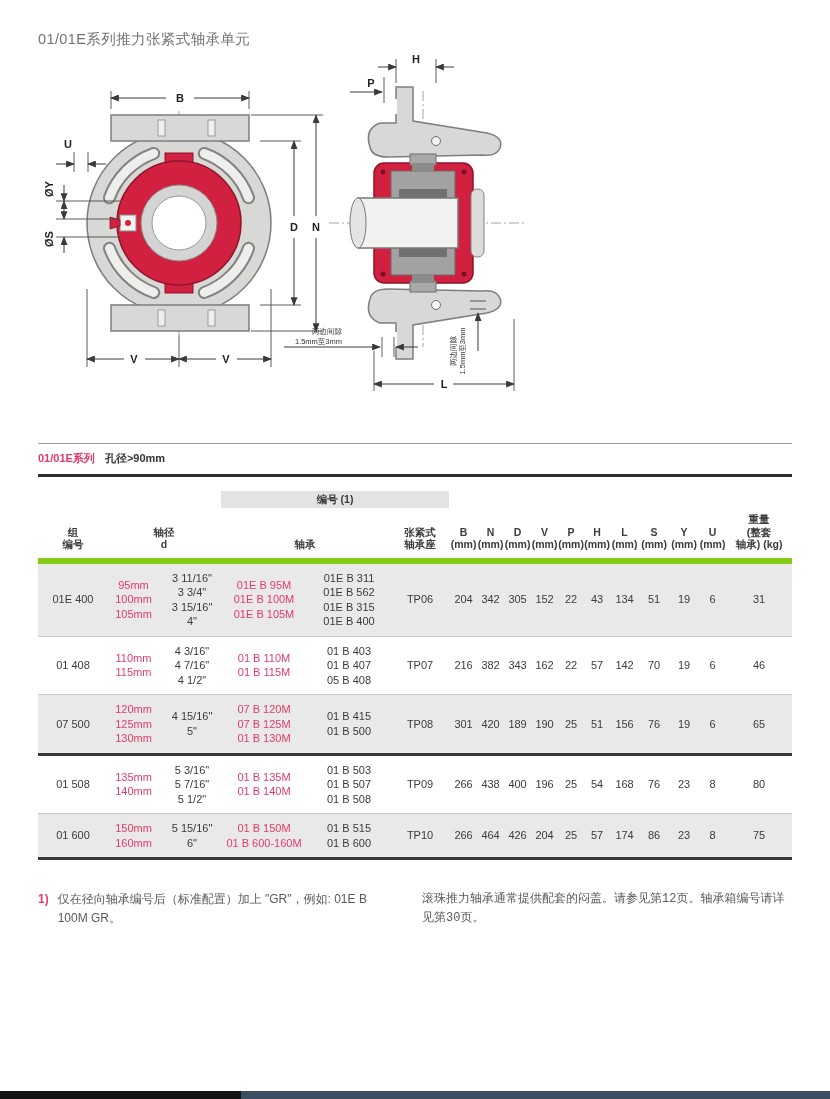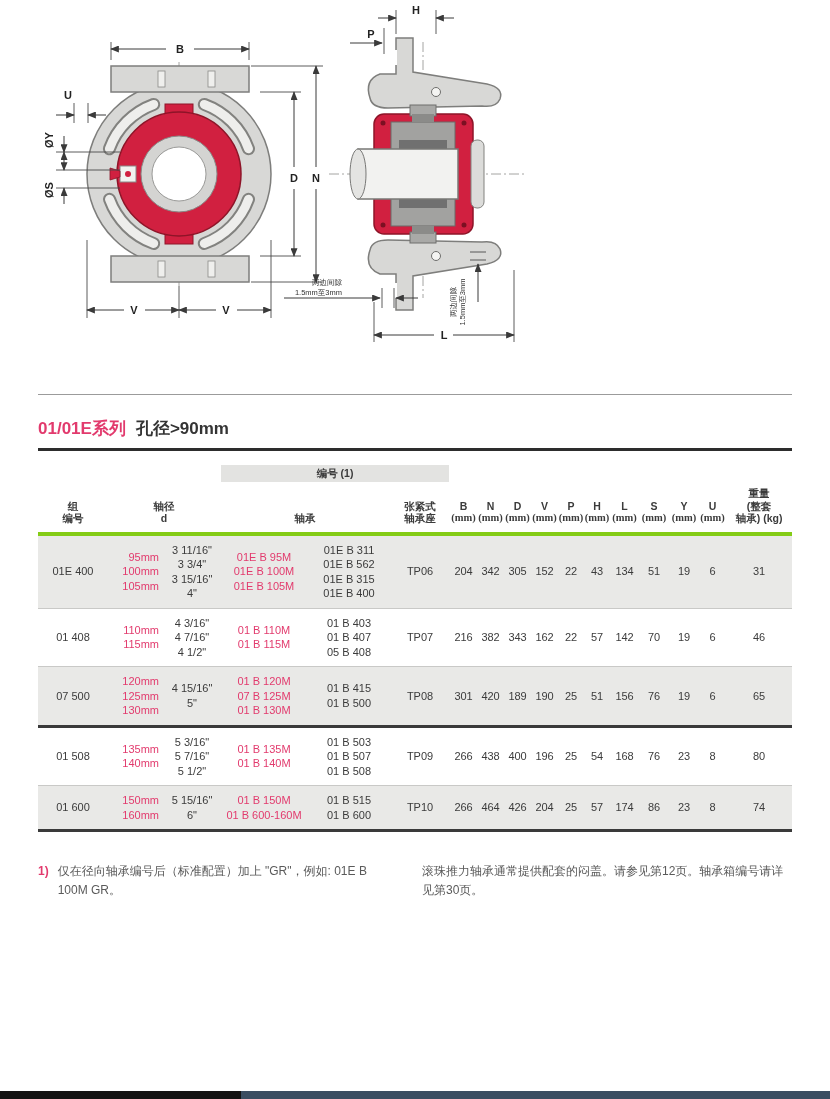--- a/index.html
+++ b/index.html
@@ -11,54 +11,55 @@
   .content { padding:0 38px; }
   .doc-title { padding-top:30px; font-size:14.5px; color:#737373; letter-spacing:.4px; }
   .drawings { position:relative; height:394px; }
   svg.drawing { position:absolute; left:6px; top:2px; }
   .dim-line { stroke:#3a3a3a; stroke-width:1; fill:none; }
   .ext-line { stroke:#4a4a4a; stroke-width:0.9; fill:none; }
   .dim-label { font-size:11px; font-weight:bold; fill:#222; }
   .note-label { font-size:7.5px; fill:#333; }
   .section-header {
     border-top:1px solid #9b9b9b; border-bottom:3px solid #2d2d2d;
-    padding:22px 0 8px; font-size:17px; font-weight:bold; color:#343434;
+    padding:7px 0 8px; font-size:11px; font-weight:bold; color:#343434;
   }
   .section-header .accent { color:#e23a6d; margin-right:10px; }
 
   table { width:100%; border-collapse:collapse; table-layout:fixed; }
   thead th { font-weight:bold; font-size:10.5px; color:#3b3b3b; text-align:center; }
   thead tr.band-row th { padding-top:14px; }
   .band { background:#e3e3e1; padding:2px 0 1px; font-size:10.5px; }
   thead tr.label-row th {
     vertical-align:bottom; padding:4px 0 7px; line-height:12.5px;
-    border-bottom:4px solid #84cc16;
+    border-bottom:6px solid #84cc16;
   }
-  thead .unit { font-weight:bold;font-family:Liberation Serif, serif; }
+  thead .unit { font-weight:bold; }
   tbody td { vertical-align:middle; padding:7px 0; font-size:11px; line-height:14.5px; text-align:center; }
   tbody tr { border-bottom:1px solid #c9c9c7; }
   tbody tr.shaded { background:#e9e9e7; }
   tbody tr.heavy { border-bottom:3px solid #3a3a3a; }
-  td.c-metric { text-align:right; padding-right:5px; }
+  td.c-metric { padding-right:5px; }
   .pink { color:#e23a6d; }
 
   .footnotes { display:flex; gap:28px; margin-top:30px; font-size:12px; line-height:1.55; color:#5a5a5a; }
   .fn-left { width:356px; display:flex; }
   .fn-marker { color:#e23a6d; font-weight:bold; margin-right:9px; flex:none; }
-  .fn-right { flex:1; }
+  .fn-right { flex:1;font-family:Liberation Mono, monospace; }
 
   .bottom-bar { position:absolute; left:0; right:0; bottom:0; height:8px; display:flex; }
   .bar-black { width:29%; background:#131313; }
   .bar-blue { flex:1; background:#3a4d61; }
 </style>
 </head>
 <body>
 
 <div class="content">
 
+  <div class="doc-title">01/01E系列推力张紧式轴承单元</div>
 
   <div class="drawings">
     <svg class="drawing" width="540" height="390" viewBox="0 0 540 390">
       <defs>
         <marker id="ah" viewBox="0 0 10 8" refX="9" refY="4" markerWidth="9" markerHeight="7" orient="auto-start-reverse">
           <path d="M0,0 L10,4 L0,8 z" fill="#3a3a3a"></path>
         </marker>
       </defs>
 
       <g>
@@ -446,21 +447,21 @@
           <td class="c-metric pink">
             <div>120mm</div>
             <div>125mm</div>
             <div>130mm</div>
           </td>
           <td class="c-inch">
             <div>4 15/16"</div>
             <div>5"</div>
           </td>
           <td class="c-bm pink">
-            <div>01 B 120M</div>
+            <div>07 B 120M</div>
             <div>07 B 125M</div>
             <div>01 B 130M</div>
           </td>
           <td class="c-bi">
             <div>01 B 415</div>
             <div>01 B 500</div>
           </td>
           <td class="c-h">
             <div>TP08</div>
           </td>
@@ -604,21 +605,21 @@
           <td class="c-d">
             <div>86</div>
           </td>
           <td class="c-d">
             <div>23</div>
           </td>
           <td class="c-d">
             <div>8</div>
           </td>
           <td class="c-w">
-            <div>74</div>
+            <div>75</div>
           </td>
         </tr>
       </tbody>
   </table>
 
   <div class="footnotes">
     <div class="fn-left">
       <span class="fn-marker">1)</span>
       <span>仅在径向轴承编号后（标准配置）加上 "GR"，例如: 01E B 100M GR。</span>
     </div>

